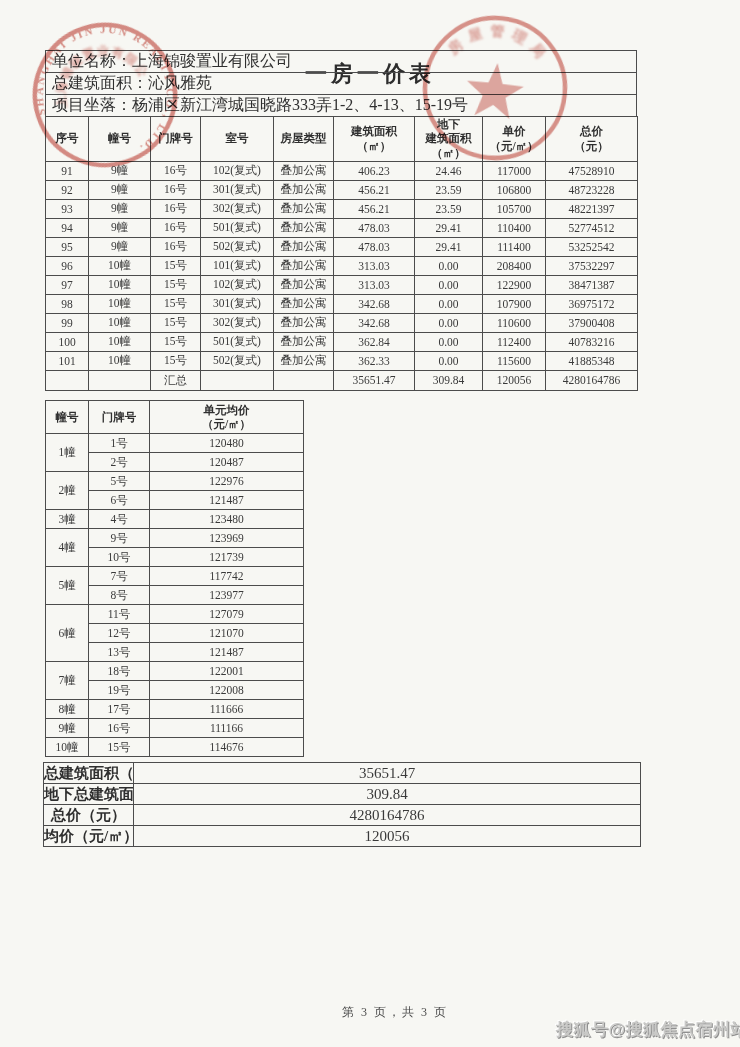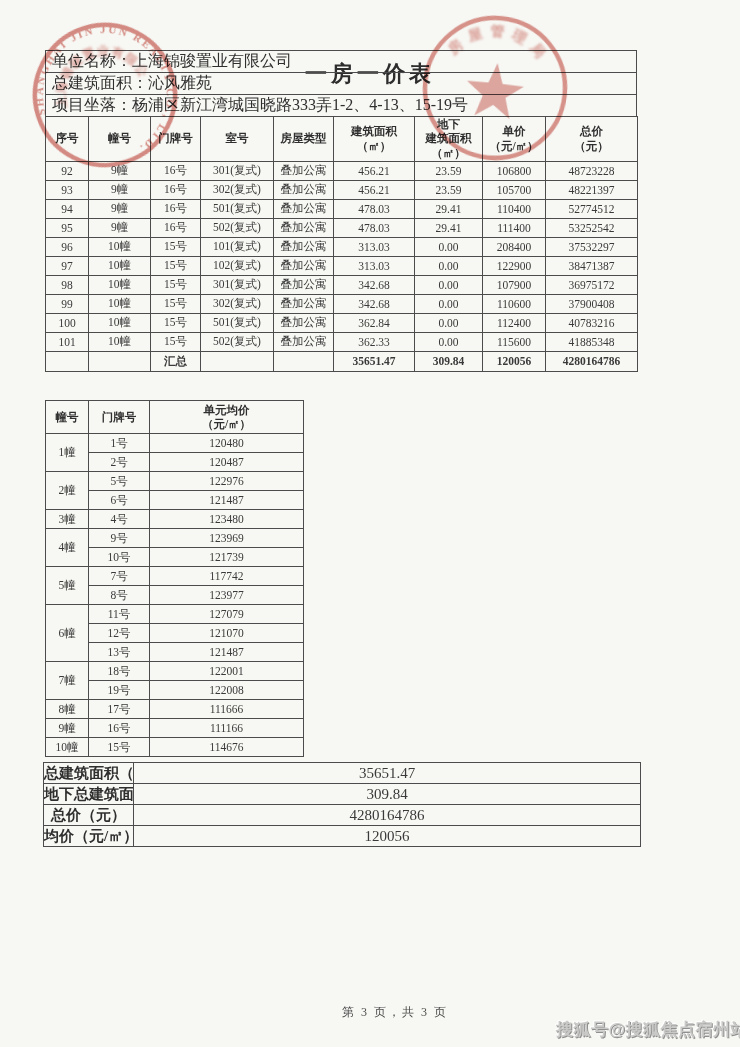--- a/index.html
+++ b/index.html
@@ -23,21 +23,21 @@
     font-size:16px;font-weight:normal;color:#2f2f2f;white-space:nowrap;
   }
   .main-table{width:592px;margin-top:-1.5px;}
   .main-table th{
     height:44px;font-size:11.5px;font-weight:bold;text-align:center;
     white-space:pre-line;line-height:1.25;color:#2f2f2f;padding:0;
   }
   .main-table td{
     height:18px;font-size:11.5px;text-align:center;padding:0;color:#3a3a3a;
   }
-  .main-table tr.summary td{font-weight:bold;height:19px;}
+  .main-table tr.summary td{font-weight:normal;height:19px;}
 
   
   .unit-wrap{position:absolute;left:45px;top:400px;width:258px;}
   .unit-table{width:258px;}
   .unit-table th{
     height:32px;font-size:11.5px;font-weight:bold;text-align:center;
     white-space:pre-line;line-height:1.25;color:#2f2f2f;padding:0;
   }
   .unit-table td{height:18px;font-size:11.5px;text-align:center;padding:0;color:#3a3a3a;}
 
@@ -107,20 +107,31 @@
 建筑面积
 （㎡）</th>
             <th>单价
 （元/㎡）</th>
             <th>总价
 （元）</th>
           </tr>
       </thead>
       <tbody>
           <tr>
+            <td>91</td>
+            <td>9幢</td>
+            <td>16号</td>
+            <td>102(复式)</td>
+            <td>叠加公寓</td>
+            <td>406.23</td>
+            <td>24.46</td>
+            <td>117000</td>
+            <td>47528910</td>
+          </tr>
+          <tr>
             <td>92</td>
             <td>9幢</td>
             <td>16号</td>
             <td>301(复式)</td>
             <td>叠加公寓</td>
             <td>456.21</td>
             <td>23.59</td>
             <td>106800</td>
             <td>48723228</td>
           </tr>

